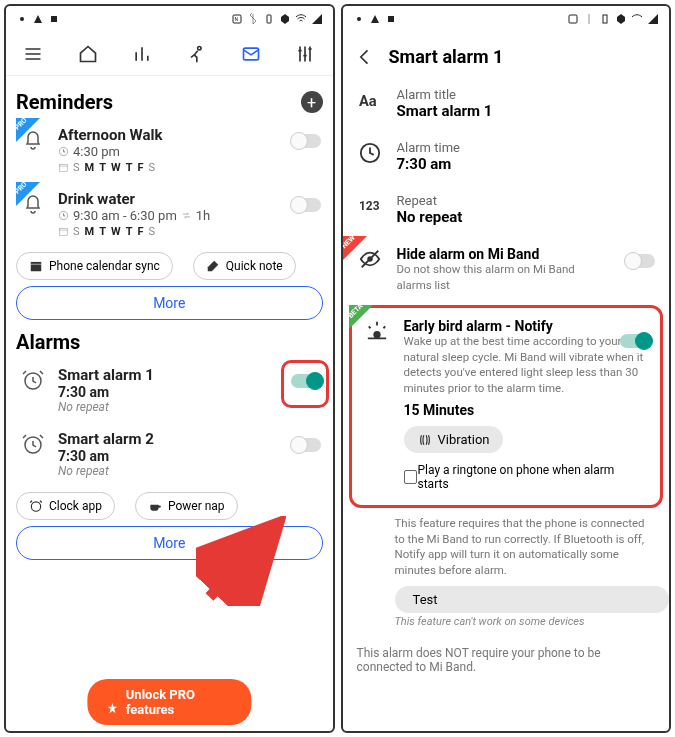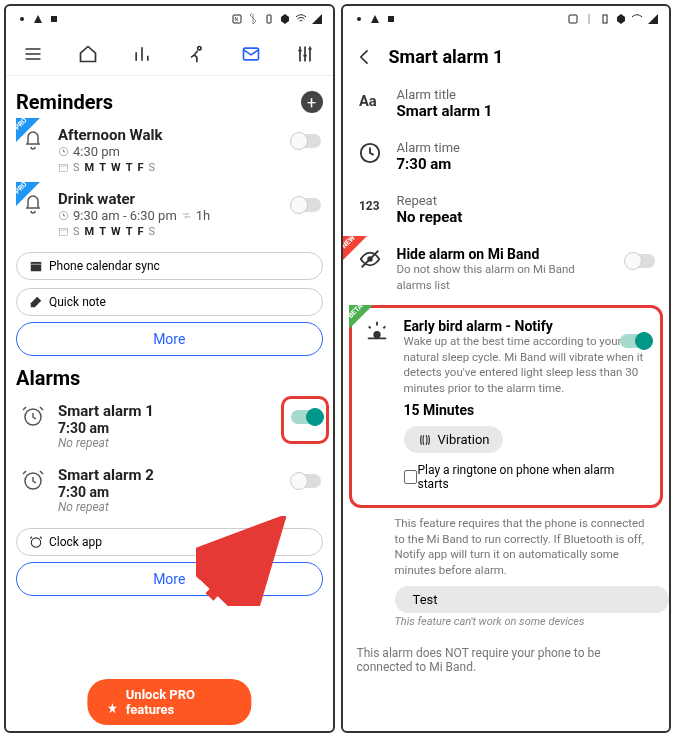--- a/index.html
+++ b/index.html
@@ -82,21 +82,21 @@
   .pro-ribbon {
     position: absolute; top: 0; left: 0; width: 0; height: 0;
     border-top: 24px solid #2196f3; border-right: 24px solid transparent;
   }
   .pro-ribbon.green { border-top-color: #4caf50; }
   .pro-ribbon.red { border-top-color: #f44336; }
   .pro-ribbon span {
     position: absolute; top: -22px; left: -2px;
     transform: rotate(-45deg); color: #fff; font-size: 7px; font-weight: 700;
   }
-  .pill-row { display: flex; gap: 8px; margin: 6px 0; flex-direction: column; }
+  .pill-row { display: flex; gap: 20px; margin: 6px 0; }
   .pill {
     border: 1px solid #ccc; border-radius: 18px;
     padding: 6px 12px; font-size: 12px; display: flex;
     align-items: center; gap: 6px; background: #fff;
   }
   .pill svg { width: 14px; height: 14px; fill: #333; }
   .more-btn {
     border: 1.5px solid #2962ff; color: #2962ff; font-weight: 400;
     border-radius: 20px; padding: 8px; text-align: center;
     font-size: 14px; margin: 6px 0 10px 0;
@@ -360,20 +360,26 @@
     </div>
 
     <div class="pill-row">
       <div class="pill">
         <svg viewBox="0 0 24 24" style="fill:none;stroke:#333;stroke-width:2">
             <circle cx="12" cy="13" r="8"></circle>
             <path d="M5 3L2 6M19 3l3 3"></path>
           </svg>
         <span>Clock app</span>
       </div>
+      <div class="pill">
+        <svg viewBox="0 0 24 24">
+            <path d="M4 10h14v6a4 4 0 01-4 4H8a4 4 0 01-4-4zM18 11h2a2 2 0 010 4h-2M7 3c0 2-2 2-2 4M11 3c0 2-2 2-2 4"></path>
+          </svg>
+        <span>Power nap</span>
+      </div>
     </div>
 
     <div class="more-btn">More</div>
 
     <svg class="red-arrow" style="left:190px; top:440px;" viewBox="0 0 100 100">
       <defs>
           <marker id="ah" markerWidth="10" markerHeight="10" refX="8" refY="5" orient="auto">
             <path d="M0 0L10 5L0 10z" fill="#e53935"></path>
           </marker>
         </defs>

